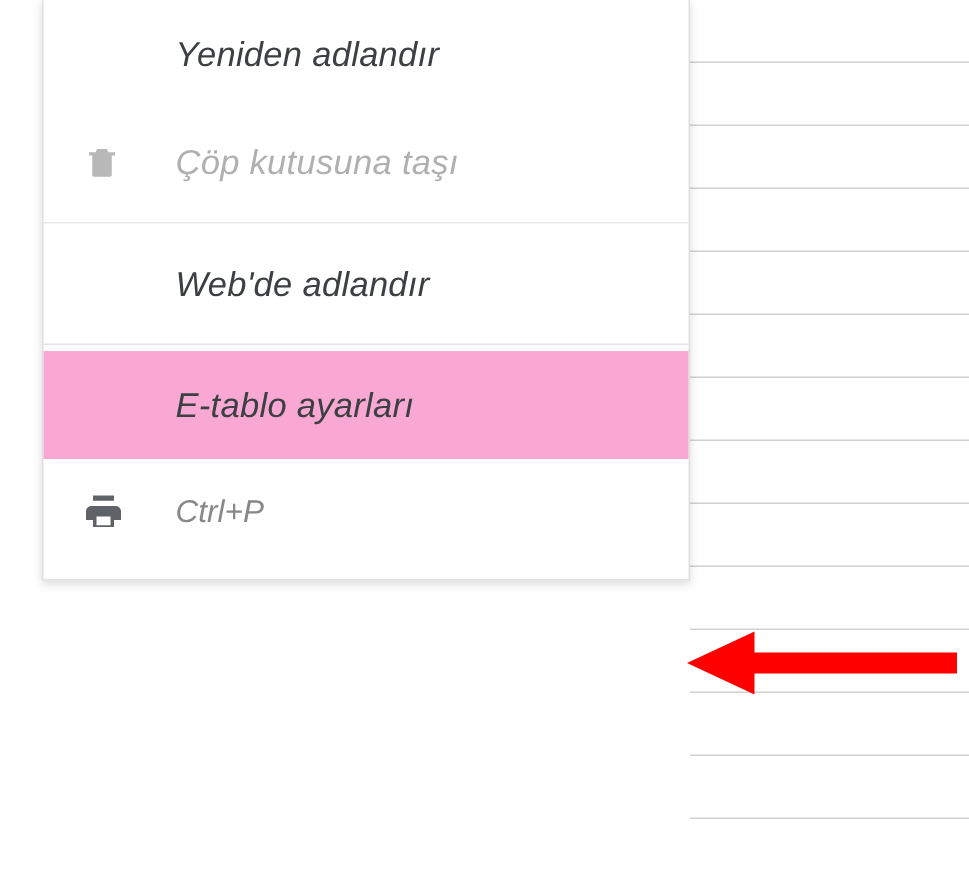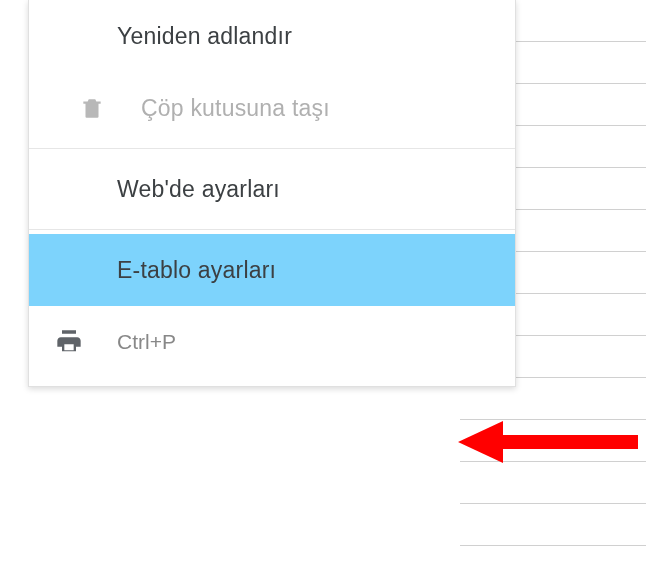--- a/index.html
+++ b/index.html
@@ -19,44 +19,44 @@
       bottom: 0;
     }
     .sheet-bg .row-line {
       height: 42px;
       border-bottom: 1px solid #d0d0d0;
     }
     .menu-panel {
       position: absolute;
       left: 28px;
       top: 0;
-      width: 488px;
+      width: 432px;
       background: #fff;
       border: 1px solid #e0e0e0;
       border-top: none;
       box-shadow: 0 2px 6px rgba(0,0,0,0.15);
       padding-bottom: 8px;
+      font-style: italic;
     }
     .menu-item {
       display: flex;
       align-items: center;
       height: 72px;
       padding-left: 26px;
       padding-right: 26px;
       cursor: pointer;
       color: #3c4043;
       font-size: 23px;
     }
     .menu-item.disabled {
       color: #b0b0b0;
       cursor: default;
-      margin-left: 24px;
     }
     .menu-item.highlighted {
-      background: #7dd3fc;
+      background: #f9a8d4;
     }
     .menu-item .icon-slot {
       width: 62px;
       display: flex;
       align-items: center;
       justify-content: flex-start;
     }
     .menu-item .label {
       flex: 1;
       font-weight: 500;
@@ -114,21 +114,21 @@
         <path d="M6 7h12v13a1 1 0 0 1-1 1H7a1 1 0 0 1-1-1V7zm3-3h6l1 2h4v2H4V6h4l1-2z"></path>
       </svg>
     </span>
     <span class="label">Çöp kutusuna taşı</span>
   </div>
 
   <div class="separator"></div>
 
   <div class="menu-item">
     <span class="icon-slot"></span>
-    <span class="label">Web'de ayarları</span>
+    <span class="label">Web'de adlandır</span>
   </div>
 
   <div class="separator"></div>
 
 
   <div class="menu-item highlighted">
     <span class="icon-slot"></span>
     <span class="label">E-tablo ayarları</span>
   </div>
 

